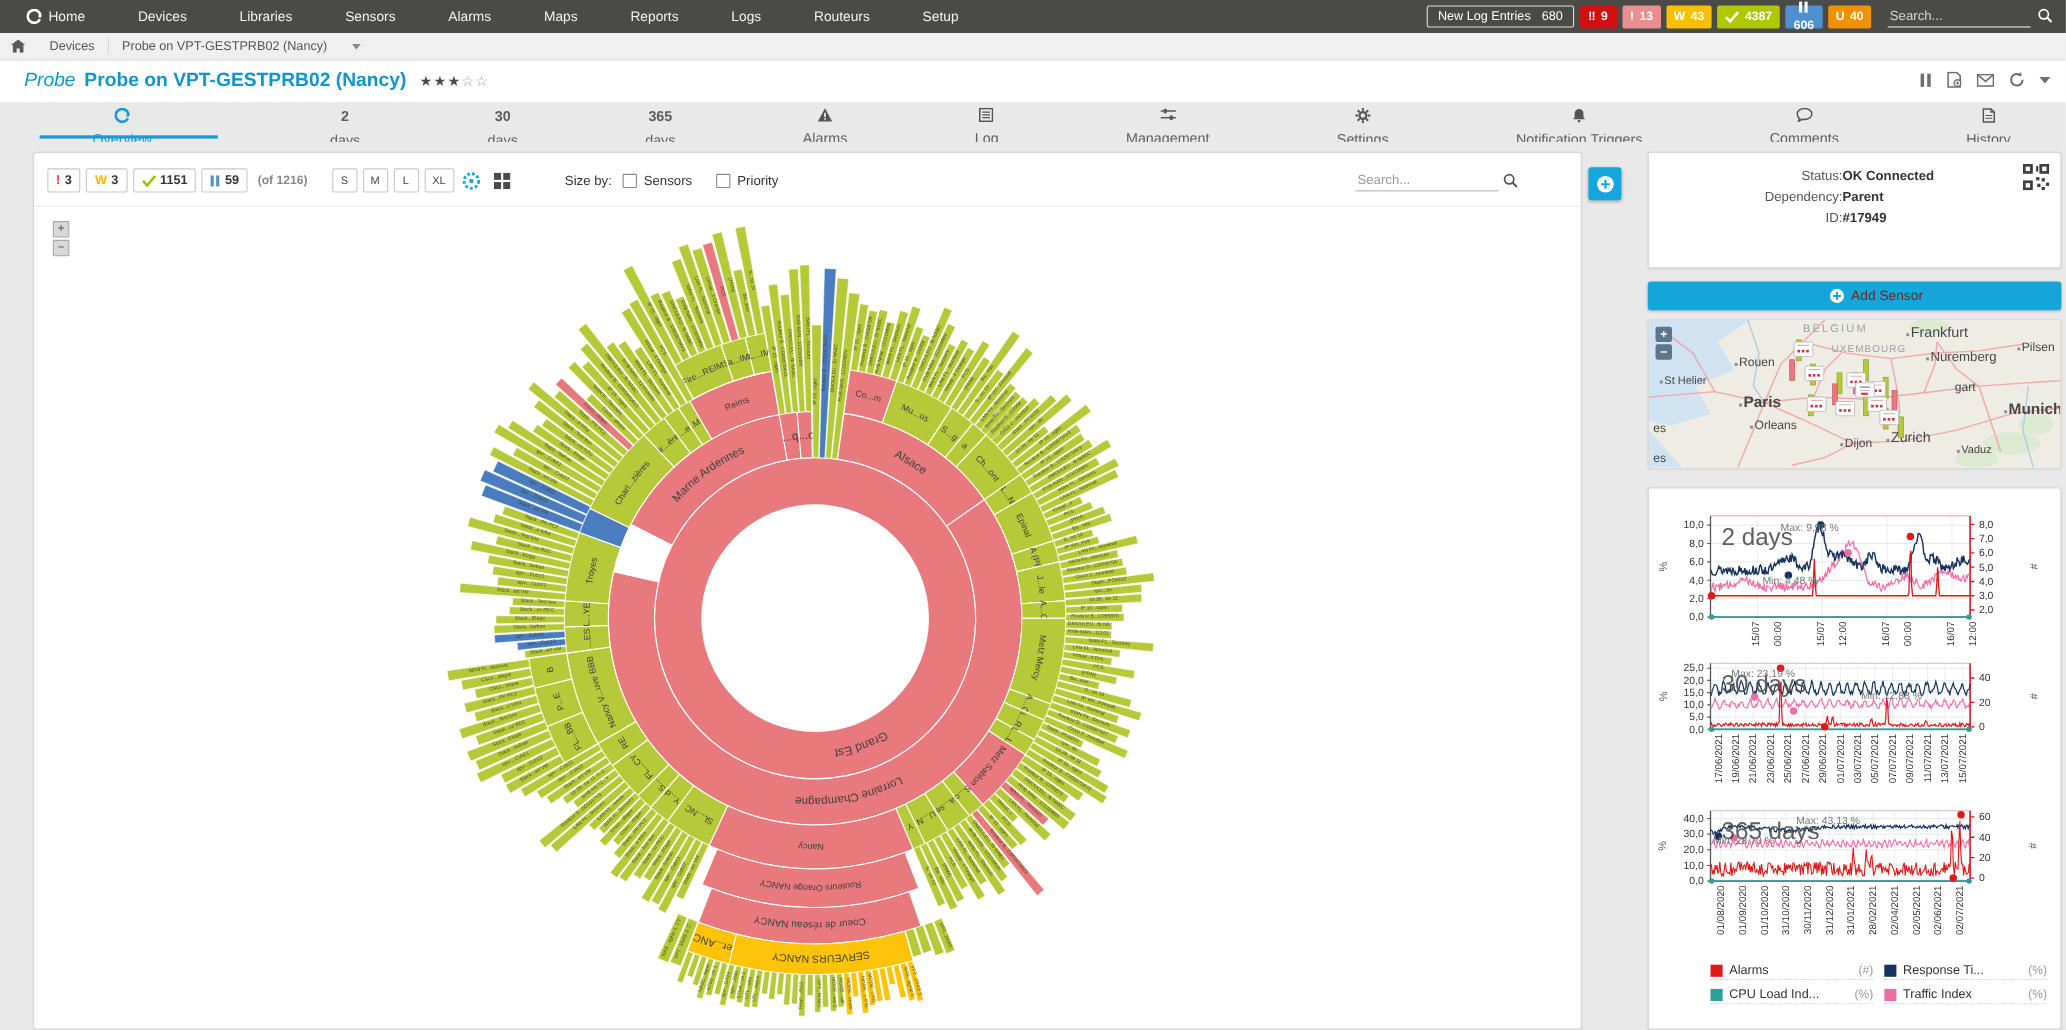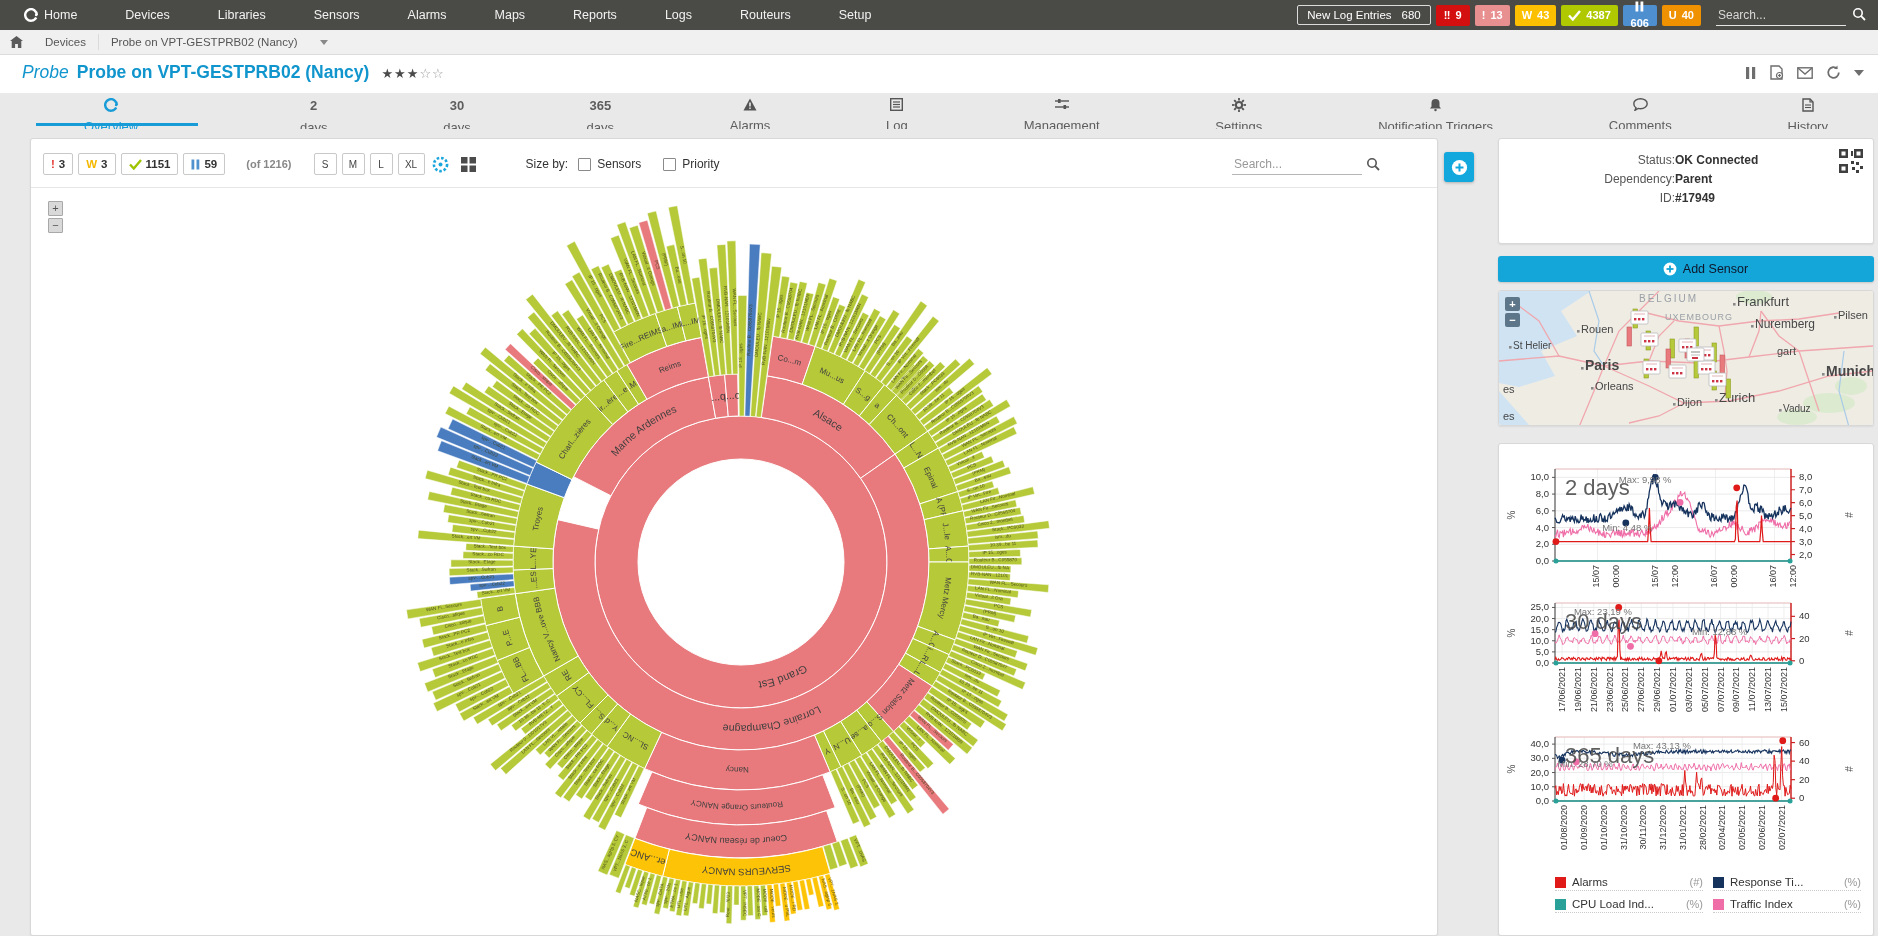--- a/index.html
+++ b/index.html
@@ -41,21 +41,21 @@
   .tab.active { color:#189cd8; border-bottom:3px solid #189cd8; padding-left:48px; padding-right:60px; }
   .tab svg { flex:0 0 auto; }
 
   
   #content-bg { position:absolute; left:0; top:129px; width:1878px; height:807px; background:#e9e9e9; }
   .card { position:absolute; background:#fff; border:1px solid #d8d8d8; border-radius:3px; box-shadow:0 1px 2px rgba(0,0,0,.07); }
 
   #main-card { left:30px; top:138px; width:1408px; height:798px; }
   #toolbar { position:absolute; left:12px; top:10px; width:1384px; height:30px; display:flex; align-items:center; }
   .cnt-box { height:22px; border:1px solid #c9c9c9; border-radius:2px; background:#fff; display:flex; align-items:center; padding:0 7px; font-size:11.5px; font-weight:bold; color:#333; margin-right:5px; gap:4px; cursor:pointer; }
-  #of-label { color:#888; font-size:11px; font-weight:bold; margin:0 4px 0 16px; }
+  #of-label { color:#888; font-size:11px; font-weight:bold; margin:0 4px 0 4px; }
   .size-btn { width:23px; height:22px; border:1px solid #c9c9c9; border-radius:2px; background:#fff; font-size:10px; color:#444; display:flex; align-items:center; justify-content:center; margin-right:5px; cursor:pointer; }
   .tb-icon { width:22px; height:22px; display:flex; align-items:center; justify-content:center; margin-right:6px; cursor:pointer; border-radius:2px; }
   #size-by { font-size:12px; color:#333; margin:0 10px 0 40px; }
   .chk { display:flex; align-items:center; gap:6px; font-size:12px; color:#333; margin-right:22px; cursor:pointer; }
   .chk .box { width:13px; height:13px; border:1.5px solid #8a8a8a; border-radius:1px; background:#fff; }
   #tb-search { position:relative; margin-left:auto; margin-right:45px; width:150px; }
   #tb-search input { width:130px; border:none; border-bottom:1px solid #b5b5b5; font-size:12px; color:#555; padding:2px 0 3px 2px; outline:none; background:transparent; }
   #tb-search input::placeholder { color:#999; }
   #tb-search svg { position:absolute; right:2px; top:3px; }
   #tb-divider { position:absolute; left:0; top:48px; width:1406px; height:1px; background:#e6e6e6; }
@@ -65,21 +65,21 @@
   #plus-fab { left:1444px; top:152px; width:30px; height:30px; background:#12a7dd; border-radius:3px; box-shadow:0 1px 3px rgba(0,0,0,.25); display:flex; align-items:center; justify-content:center; cursor:pointer; position:absolute; z-index:5; }
 
   
   #status-card { left:1498px; top:138px; width:376px; height:106px;text-align:right; }
   .st-row { display:flex; font-size:12px; padding:0 16px; line-height:19px; }
   .st-row .lb { width:160px; color:#555; }
   .st-row .vl { font-weight:bold; color:#333; }
   #status-card .rows { padding-top:12px; }
   #qr-icon { position:absolute; right:10px; top:10px; cursor:pointer; }
 
-  #add-sensor { left:1498px; top:256px; width:376px; height:26px; background:#14a5d9; border-radius:3px; color:#0f172a; font-size:12.5px; display:flex; align-items:center; justify-content:center; gap:6px; cursor:pointer; position:absolute; box-shadow:0 1px 2px rgba(0,0,0,.15);padding-left:39px; }
+  #add-sensor { left:1498px; top:256px; width:376px; height:26px; background:#14a5d9; border-radius:3px; color:#7f1d1d; font-size:12.5px; display:flex; align-items:center; justify-content:center; gap:6px; cursor:pointer; position:absolute; box-shadow:0 1px 2px rgba(0,0,0,.15);padding-left:39px; }
 
   #map-card { left:1498px; top:290px; width:376px; height:136px; overflow:hidden; }
   #charts-card { left:1498px; top:443px; width:376px; height:493px; overflow:hidden; }
   .mini-chart { position:absolute; left:0; }
   #legend { position:absolute; left:56px; top:432px; width:300px; }
   .lg-item { position:absolute; display:flex; align-items:center; gap:6px; width:148px; border-bottom:1px dotted #ccc; padding-bottom:2px; cursor:pointer; }
   .lg-item .sw { width:11px; height:11px; flex:0 0 auto; }
   .lg-item .nm { font-size:11.5px; color:#333; white-space:nowrap; overflow:hidden; flex:1; }
   .lg-item .un { font-size:11px; color:#999; }
 </style>

